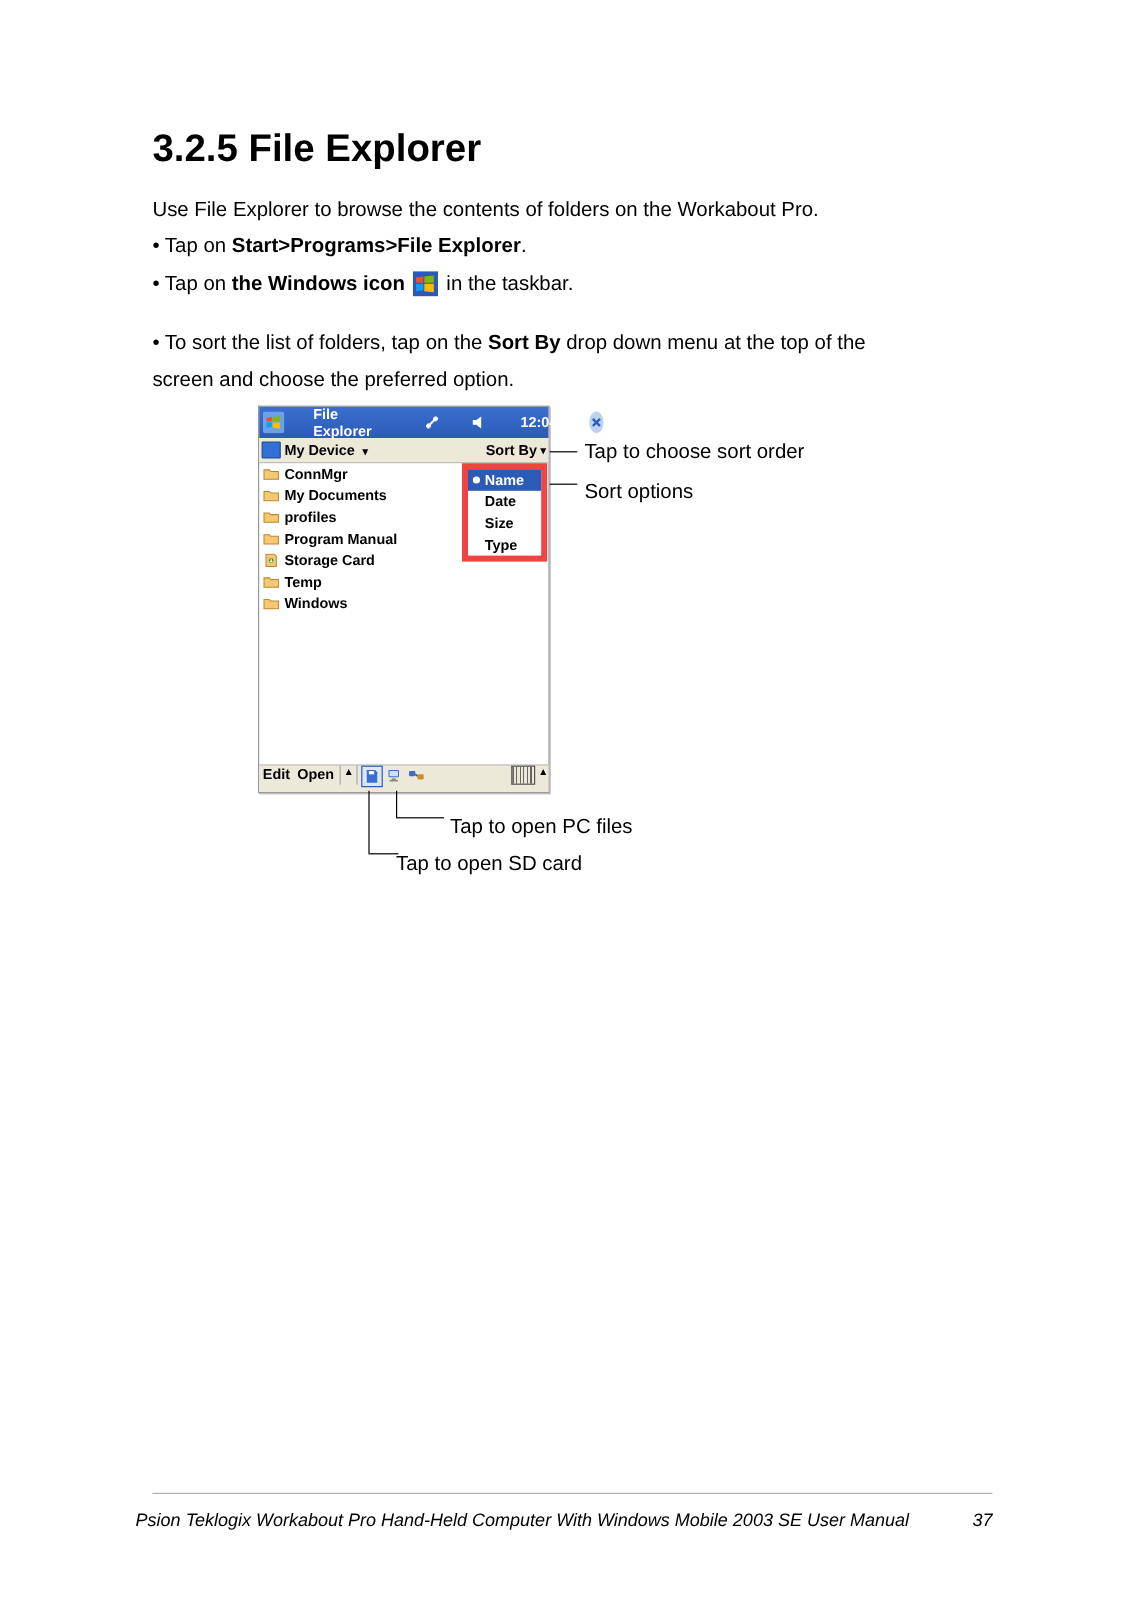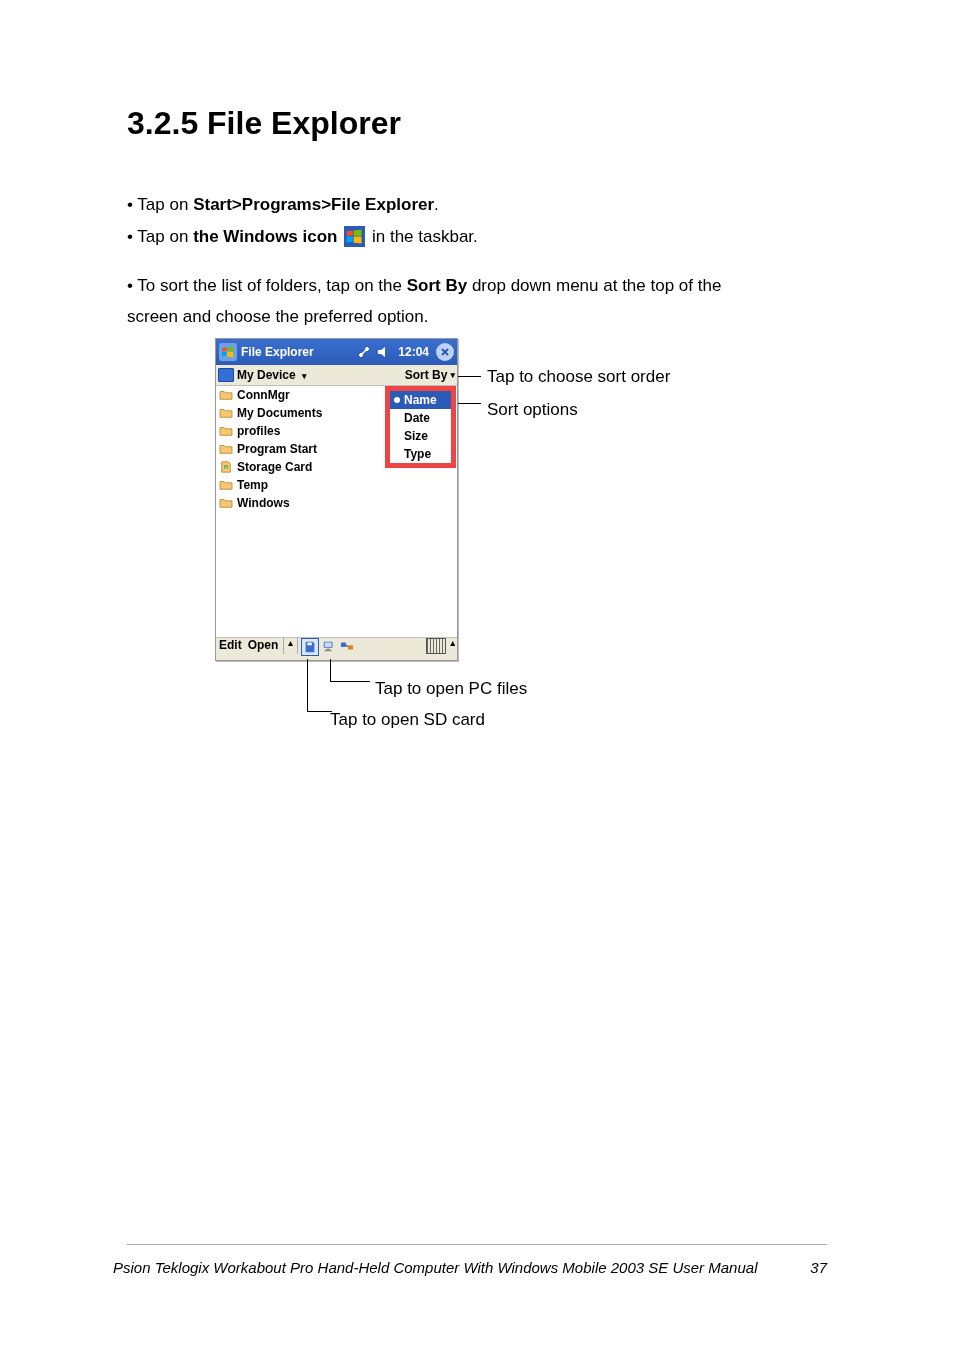--- a/index.html
+++ b/index.html
@@ -62,20 +62,21 @@
   }
   
   .titlebar {
     height: 26px;
     background: linear-gradient(#3a6fcf, #2b5bb7);
     display: flex;
     align-items: center;
     padding: 0 3px;
     color: #fff;
     font-weight: bold;
+    gap: 20px;
   }
   .titlebar .winflag {
     width: 18px; height: 18px; margin-right: 4px;
   }
   .titlebar .spacer { flex: 1; }
   .titlebar .conn-icon, .titlebar .vol-icon {
     width: 16px; height: 16px; margin: 0 2px;
   }
   .titlebar .time { margin: 0 4px; font-weight: bold; font-size: 12px; }
   .titlebar .close {
@@ -250,20 +251,21 @@
     font-size: 15px;
   }
 </style>
 </head>
 <body>
 
 <div class="page">
 
   <div class="section-title">3.2.5 File Explorer</div>
 
+  <div class="body-line line1">Use File Explorer to browse the contents of folders on the Workabout Pro.</div>
 
   <div class="body-line line2">
     <span>• Tap on </span><strong>Start&gt;Programs&gt;File Explorer</strong><span>.</span>
   </div>
 
   <div class="body-line line3">
     <span>• Tap on </span><strong>the Windows icon </strong>
     <span class="icon-inline">
       <svg viewBox="0 0 24 24" width="21" height="21">
         <rect x="0" y="0" width="24" height="24" fill="#2b5bb7"></rect>
@@ -352,21 +354,21 @@
               </svg>
             </span>
             <span>profiles</span>
           </div>
           <div class="frow">
             <span class="ficon">
               <svg class="folder-svg" viewBox="0 0 16 14" width="14" height="12">
                 <path d="M1 3 L6 3 L7.5 4.5 L15 4.5 L15 12 L1 12 Z" fill="#f7c873" stroke="#b78a2e"></path>
               </svg>
             </span>
-            <span>Program Start</span>
+            <span>Program Manual</span>
           </div>
           <div class="frow">
             <span class="ficon">
               <svg class="folder-svg" viewBox="0 0 16 14" width="14" height="12">
                 <path d="M3 1 L11 1 L13 3 L13 13 L3 13 Z" fill="#f7c873" stroke="#b78a2e"></path>
                 <circle cx="8" cy="7" r="2.2" fill="#2c8a2c"></circle>
                 <path d="M8 5.5 L8 8.5 M6.8 7.6 L8 8.5 L9.2 7.6" stroke="#fff" stroke-width="1"></path>
               </svg>
             </span>
             <span>Storage Card</span>

